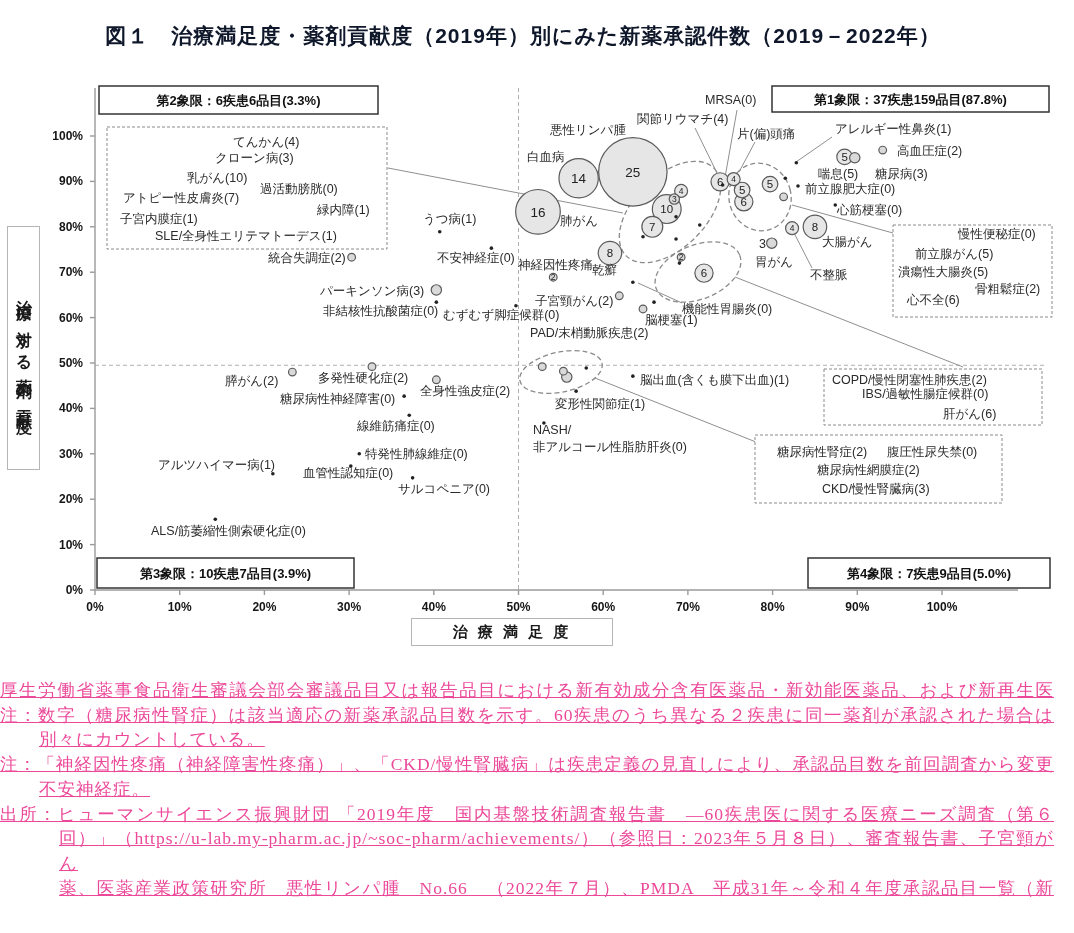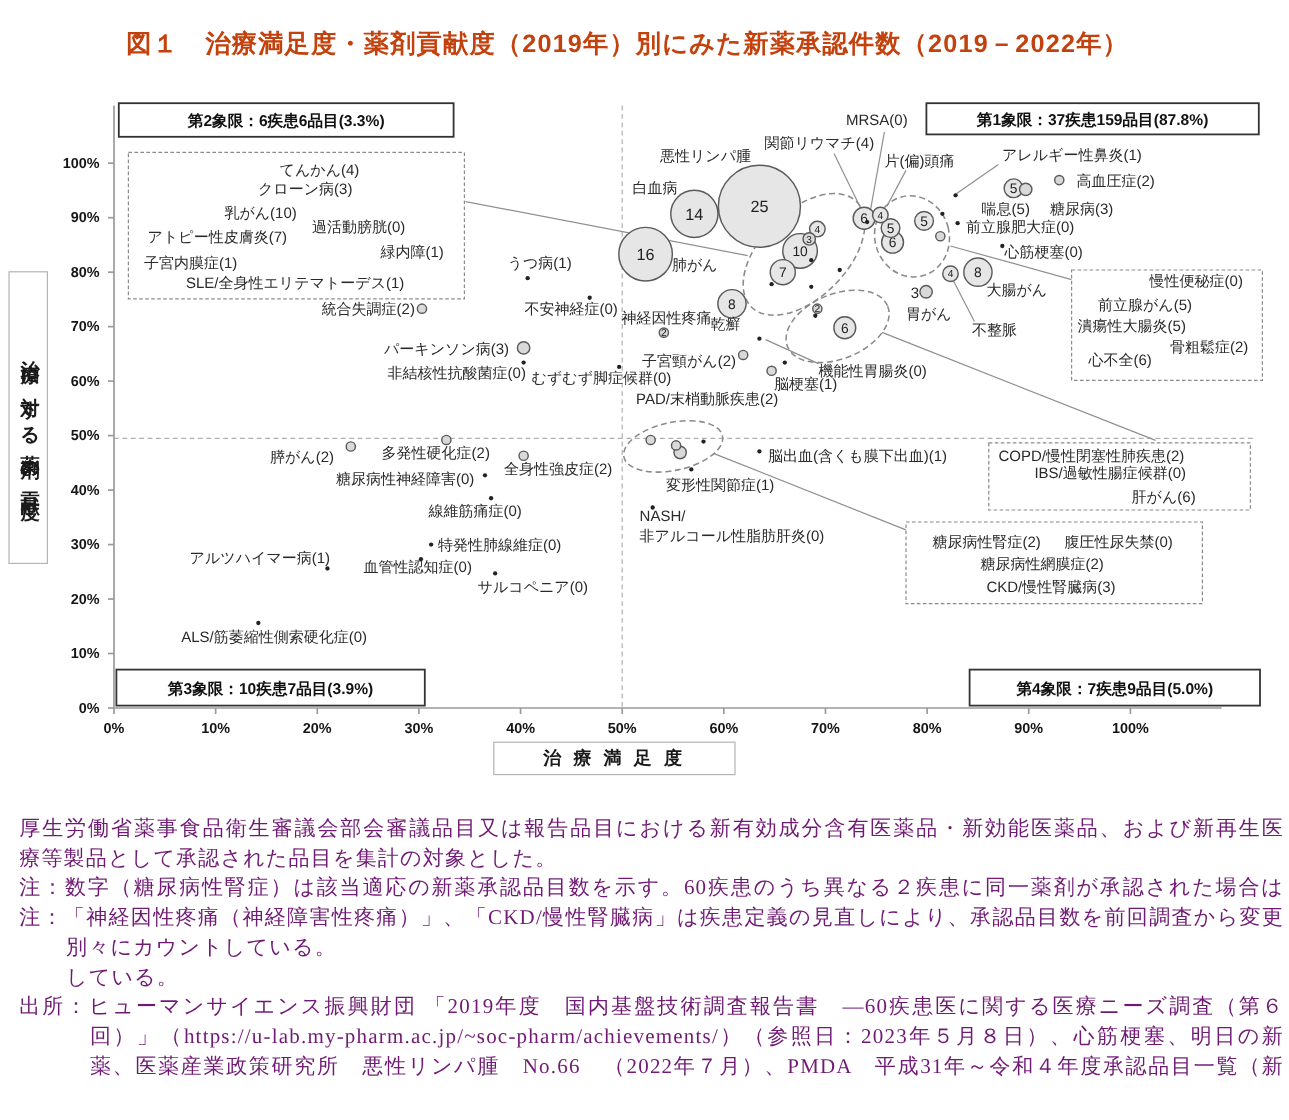--- a/index.html
+++ b/index.html
@@ -3,21 +3,21 @@
 <meta charset="utf-8">
 <style>
   html, body { margin: 0; padding: 0; background: #ffffff; }
   body {
     width: 1074px; height: 933px; position: relative; overflow: hidden;
     font-family: "Liberation Sans", "DejaVu Sans", sans-serif; color: #222;
   }
   #fig-title {
     position: absolute; left: 0; top: 22px; width: 1046px;
     text-align: center; font-size: 21px; font-weight: bold;
-    letter-spacing: 1px; white-space: nowrap; color: #c2410c;
+    letter-spacing: 1px; white-space: nowrap; color: #0f172a;
   }
   #chart-svg { position: absolute; left: 0; top: 0; }
   #chart-svg text { font-family: "Liberation Sans", "DejaVu Sans", sans-serif; }
   #chart-svg .lbl { font-size: 12.5px; fill: #2a2a2a; }
   #chart-svg .tick { font-size: 12px; font-weight: bold; fill: #151515; }
   #chart-svg .bnum { fill: #222; }
   #chart-svg .qlbl { font-size: 13px; font-weight: bold; fill: #111; }
   #chart-svg .axis { stroke: #9a9a9a; stroke-width: 1.4; }
   #chart-svg .ref { stroke: #b0b0b0; stroke-width: 1; stroke-dasharray: 4 3; }
   #chart-svg .grp { fill: none; stroke: #8a8a8a; stroke-width: 1.3; stroke-dasharray: 5 3; }
@@ -38,23 +38,23 @@
     letter-spacing: 4px; color: #1a1a1a;
   }
   .xlabel-box {
     position: absolute; left: 411px; top: 618px; width: 200px; height: 26px;
     border: 1px solid #b5b5b5; background: #fff;
     display: flex; align-items: center; justify-content: center;
   }
   .xlabel-text { font-size: 15px; font-weight: bold; letter-spacing: 3px; color: #1a1a1a; white-space: pre; }
 
   .footnotes {
-    position: absolute; left: 16px; top: 678px; width: 1054px;
+    position: absolute; left: 0; top: 678px; width: 1054px;
     font-family: "Liberation Serif", "DejaVu Serif", serif;
-    font-size: 17.5px; letter-spacing: 1px; line-height: 24.7px; color: #701a75;
+    font-size: 17.5px; letter-spacing: 1px; line-height: 24.7px; color: #ec4899; text-decoration: underline;
   }
   .fn-line { text-align: justify; text-align-last: justify; }
   .fn-line.last { text-align-last: left; }
   .fn-line.ind1 { margin-left: 39px; }
   .fn-line.ind2 { margin-left: 59px; }
 </style>
 </head>
 <body>
 
 <svg id="chart-svg" width="1074" height="660" viewBox="0 0 1074 660" xmlns="http://www.w3.org/2000/svg">
@@ -280,21 +280,20 @@
 <div class="ylabel-box">
   <span class="ylabel-text">治療に対する薬剤の貢献度</span>
 </div>
 
 <div class="xlabel-box">
   <span class="xlabel-text">治 療 満 足 度</span>
 </div>
 
 <div class="footnotes">
   <div class="fn-line">厚生労働省薬事食品衛生審議会部会審議品目又は報告品目における新有効成分含有医薬品・新効能医薬品、および新再生医</div>
-  <div class="fn-line last">療等製品として承認された品目を集計の対象とした。</div>
   <div class="fn-line">注：数字（糖尿病性腎症）は該当適応の新薬承認品目数を示す。60疾患のうち異なる２疾患に同一薬剤が承認された場合は</div>
+  <div class="fn-line last ind1">別々にカウントしている。</div>
   <div class="fn-line">注：「神経因性疼痛（神経障害性疼痛）」、「CKD/慢性腎臓病」は疾患定義の見直しにより、承認品目数を前回調査から変更</div>
-  <div class="fn-line last ind1">別々にカウントしている。</div>
-  <div class="fn-line last ind1">している。</div>
+  <div class="fn-line last ind1">不安神経症。</div>
   <div class="fn-line">出所：ヒューマンサイエンス振興財団 「2019年度　国内基盤技術調査報告書　―60疾患医に関する医療ニーズ調査（第６</div>
-  <div class="fn-line ind2">回）」（https://u-lab.my-pharm.ac.jp/~soc-pharm/achievements/）（参照日：2023年５月８日）、心筋梗塞、明日の新</div>
+  <div class="fn-line ind2">回）」（https://u-lab.my-pharm.ac.jp/~soc-pharm/achievements/）（参照日：2023年５月８日）、審査報告書、子宮頸がん</div>
   <div class="fn-line ind2">薬、医薬産業政策研究所　悪性リンパ腫　No.66　（2022年７月）、PMDA　平成31年～令和４年度承認品目一覧（新</div>
 </div>
 
 </body></html>

